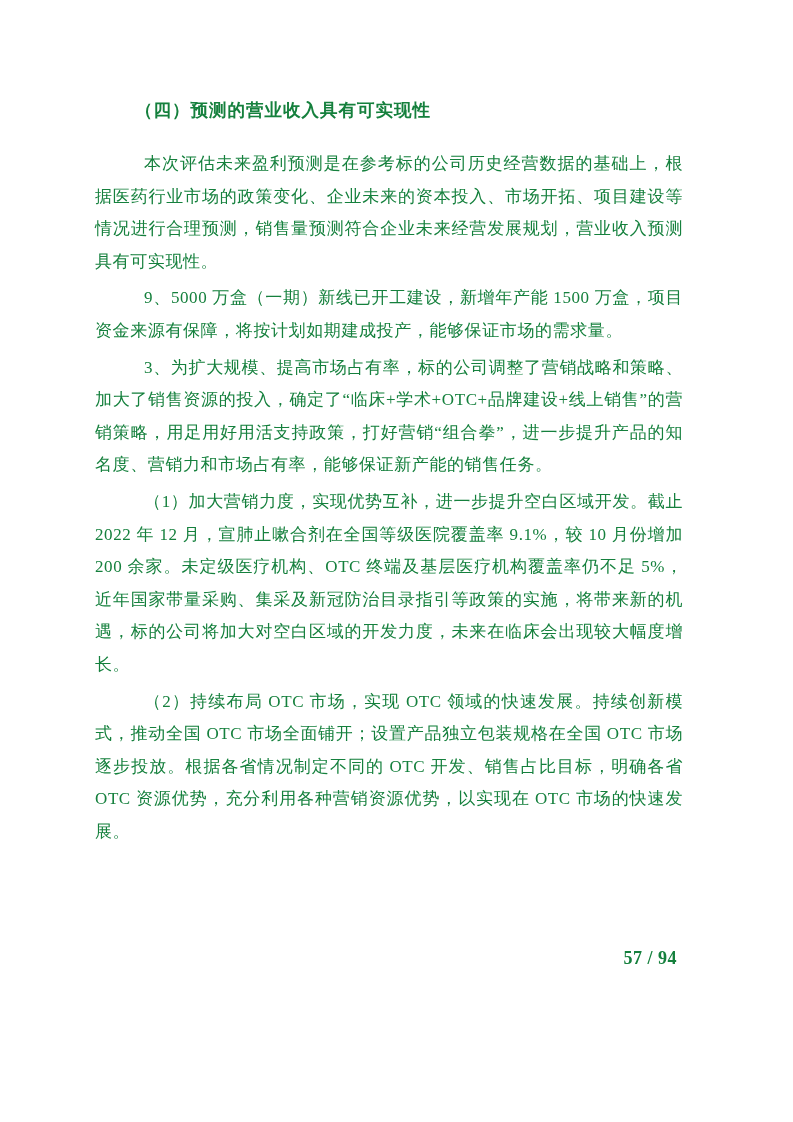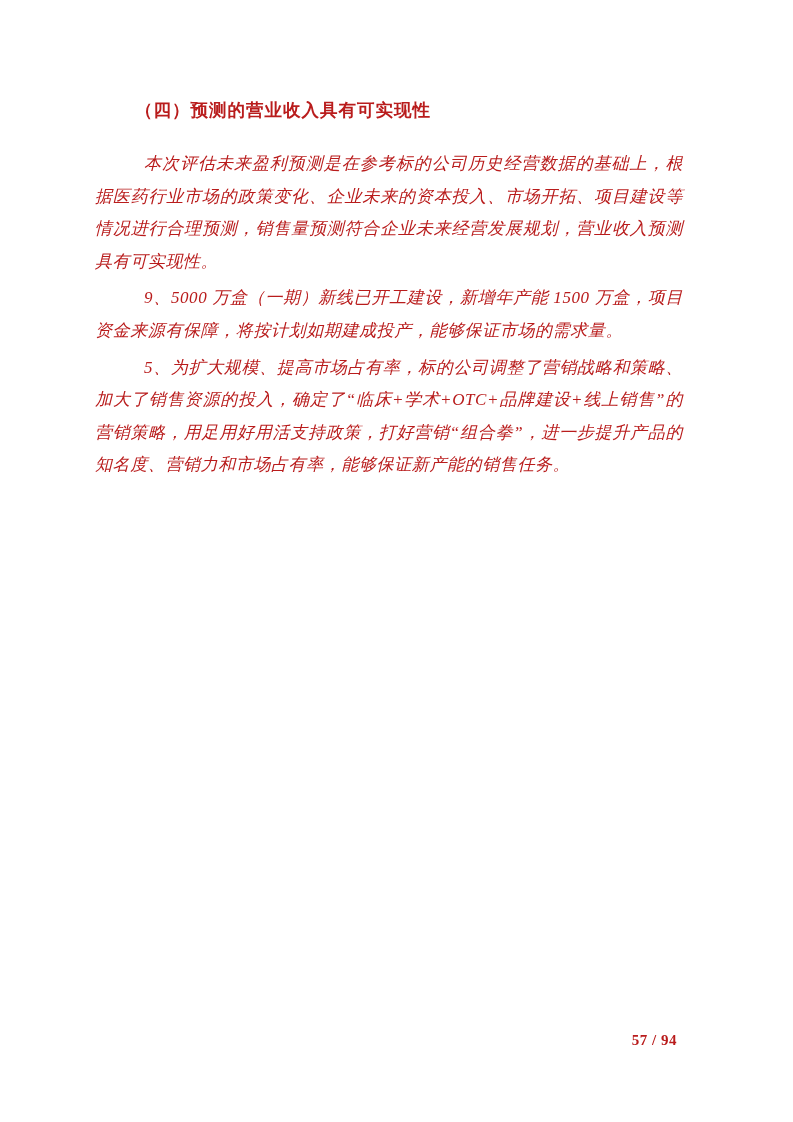--- a/index.html
+++ b/index.html
@@ -5,21 +5,21 @@
   html, body {
     margin: 0;
     padding: 0;
     background: #ffffff;
   }
   .page {
     position: relative;
     width: 793px;
     height: 1122px;
     background: #ffffff;
-    color: #b91c1c;
+    color: #15803d;
     font-family: "Liberation Serif", "DejaVu Serif", serif;
     overflow: hidden;
   }
   .content {
     position: absolute;
     left: 95px;
     top: 97px;
     width: 588px;
   }
   .heading {
@@ -31,35 +31,36 @@
     letter-spacing: 1px;
   }
   .para {
     font-size: 17px;
     line-height: 32.6px;
     text-align: justify;
     text-indent: 49px;
     margin: 0 0 4px 0;
     letter-spacing: 0.6px;
     word-break: break-word;
-    font-style: italic;
   }
   .page-number {
     position: absolute;
-    top: 1032px;
+    top: 948px;
     right: 116px;
-    font-size: 15px;
+    font-size: 18px;
     font-weight: bold;
     letter-spacing: 0.5px;
   }
 </style>
 </head>
 <body>
 
 <div class="page">
   <div class="content">
     <h2 class="heading">（四）预测的营业收入具有可实现性</h2>
     <p class="para">本次评估未来盈利预测是在参考标的公司历史经营数据的基础上，根据医药行业市场的政策变化、企业未来的资本投入、市场开拓、项目建设等情况进行合理预测，销售量预测符合企业未来经营发展规划，营业收入预测具有可实现性。</p>
     <p class="para">9、5000 万盒（一期）新线已开工建设，新增年产能 1500 万盒，项目资金来源有保障，将按计划如期建成投产，能够保证市场的需求量。</p>
-    <p class="para">5、为扩大规模、提高市场占有率，标的公司调整了营销战略和策略、加大了销售资源的投入，确定了“临床+学术+OTC+品牌建设+线上销售”的营销策略，用足用好用活支持政策，打好营销“组合拳”，进一步提升产品的知名度、营销力和市场占有率，能够保证新产能的销售任务。</p>
+    <p class="para">3、为扩大规模、提高市场占有率，标的公司调整了营销战略和策略、加大了销售资源的投入，确定了“临床+学术+OTC+品牌建设+线上销售”的营销策略，用足用好用活支持政策，打好营销“组合拳”，进一步提升产品的知名度、营销力和市场占有率，能够保证新产能的销售任务。</p>
+    <p class="para">（1）加大营销力度，实现优势互补，进一步提升空白区域开发。截止 2022 年 12 月，宣肺止嗽合剂在全国等级医院覆盖率 9.1%，较 10 月份增加 200 余家。未定级医疗机构、OTC 终端及基层医疗机构覆盖率仍不足 5%，近年国家带量采购、集采及新冠防治目录指引等政策的实施，将带来新的机遇，标的公司将加大对空白区域的开发力度，未来在临床会出现较大幅度增长。</p>
+    <p class="para">（2）持续布局 OTC 市场，实现 OTC 领域的快速发展。持续创新模式，推动全国 OTC 市场全面铺开；设置产品独立包装规格在全国 OTC 市场逐步投放。根据各省情况制定不同的 OTC 开发、销售占比目标，明确各省 OTC 资源优势，充分利用各种营销资源优势，以实现在 OTC 市场的快速发展。</p>
   </div>
   <div class="page-number">57 / 94</div>
 </div>
 
 </body></html>

